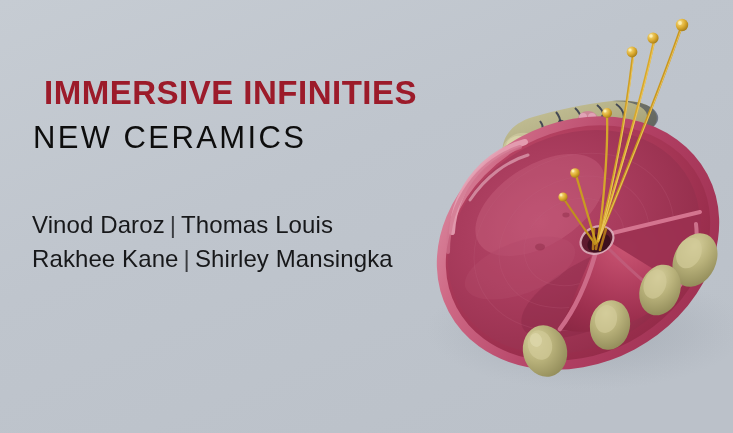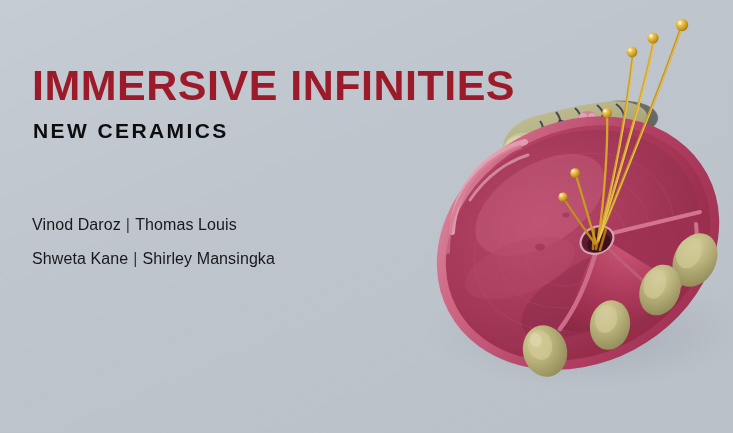--- a/index.html
+++ b/index.html
@@ -18,45 +18,45 @@
   }
 
   
   .text-block {
     position: absolute;
     left: 32px;
     top: 64px;
     z-index: 40;
   }
   .title {
-    font-size: 43px;
+    font-size: 33px;
     font-weight: bold;
     letter-spacing: 0.5px;
     line-height: 1;
     color: #9c1b2a;
-    margin: 0;
+    margin: 12px;
     white-space: nowrap;
   }
   .subtitle {
-    font-size: 21px;
-    font-weight: bold;
+    font-size: 31px;
+    font-weight: normal;
     letter-spacing: 2.4px;
     line-height: 1;
     color: #0d0d0d;
     margin: 13px 0 0 1px;
     white-space: nowrap;
   }
   .artists {
     position: absolute;
     left: 32px;
     top: 208px;
     z-index: 40;
   }
   .artist-line {
-    font-size: 16px;
+    font-size: 24px;
     font-weight: normal;
     line-height: 34px;
     color: #17181a;
     white-space: nowrap;
     letter-spacing: 0.1px;
   }
   .sep {
     display: inline-block;
     padding: 0 5px;
     color: #3a3c40;
@@ -308,17 +308,17 @@
   <div class="text-block">
     <h1 class="title">IMMERSIVE INFINITIES</h1>
     <h2 class="subtitle">NEW CERAMICS</h2>
   </div>
 
   <div class="artists">
     <div class="artist-line">
       <span>Vinod Daroz</span><span class="sep">|</span><span>Thomas Louis</span>
     </div>
     <div class="artist-line">
-      <span>Shweta Kane</span><span class="sep">|</span><span>Shirley Mansingka</span>
+      <span>Rakhee Kane</span><span class="sep">|</span><span>Shirley Mansingka</span>
     </div>
   </div>
 
 </div>
 
 </body></html>

